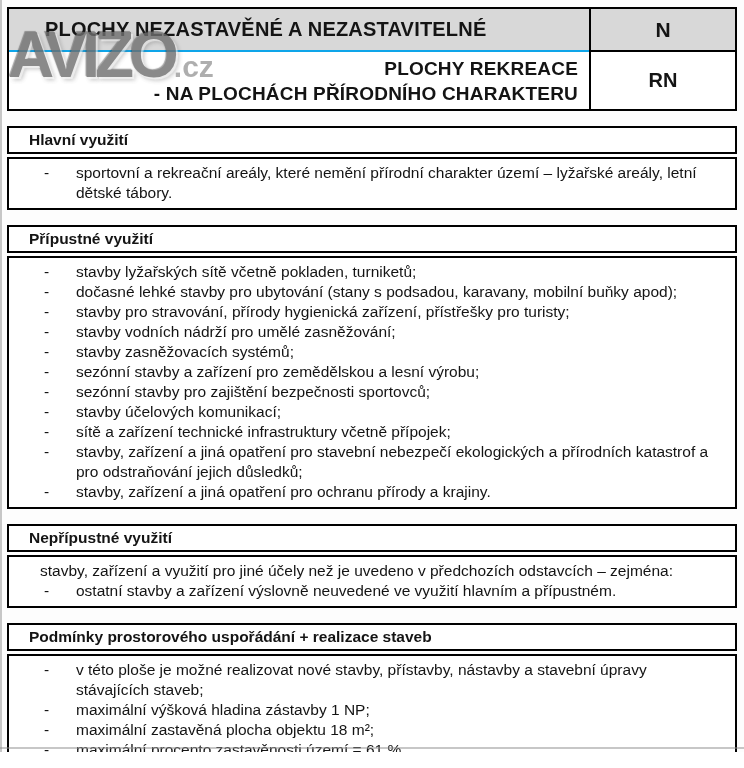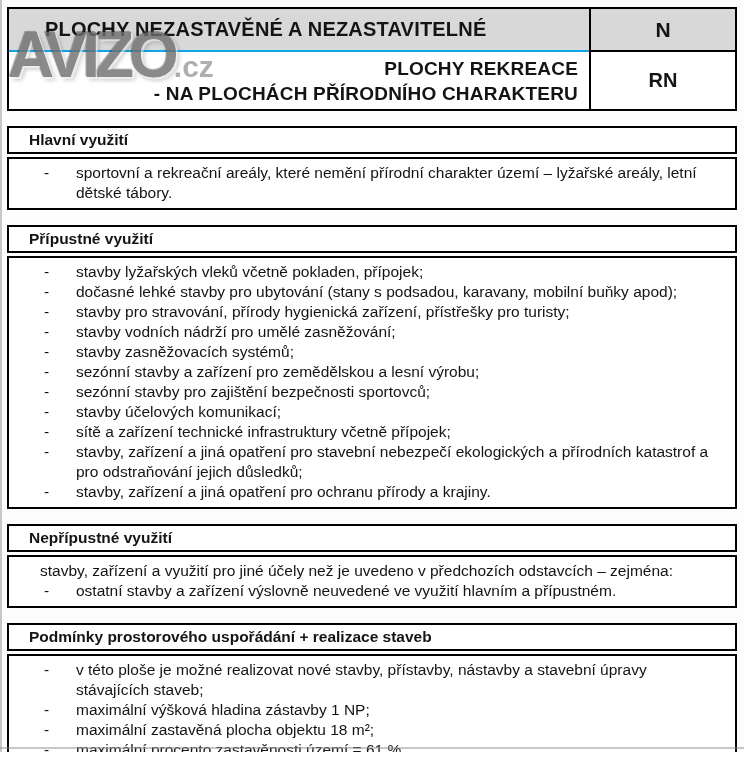--- a/index.html
+++ b/index.html
@@ -181,21 +181,21 @@
         <div class="sec-body">
           <div class="item">
             <span class="dash">-</span>
             <span class="item-text">sportovní a rekreační areály, které nemění přírodní charakter území – lyžařské areály, letní dětské tábory.</span>
           </div>
         </div>
         <div class="sec-title">Přípustné využití</div>
         <div class="sec-body">
           <div class="item">
             <span class="dash">-</span>
-            <span class="item-text">stavby lyžařských vleků včetně pokladen, přípojek;</span>
+            <span class="item-text">stavby lyžařských sítě včetně pokladen, turniketů;</span>
           </div>
           <div class="item">
             <span class="dash">-</span>
             <span class="item-text">dočasné lehké stavby pro ubytování (stany s podsadou, karavany, mobilní buňky apod);</span>
           </div>
           <div class="item">
             <span class="dash">-</span>
             <span class="item-text">stavby pro stravování, přírody hygienická zařízení, přístřešky pro turisty;</span>
           </div>
           <div class="item">

